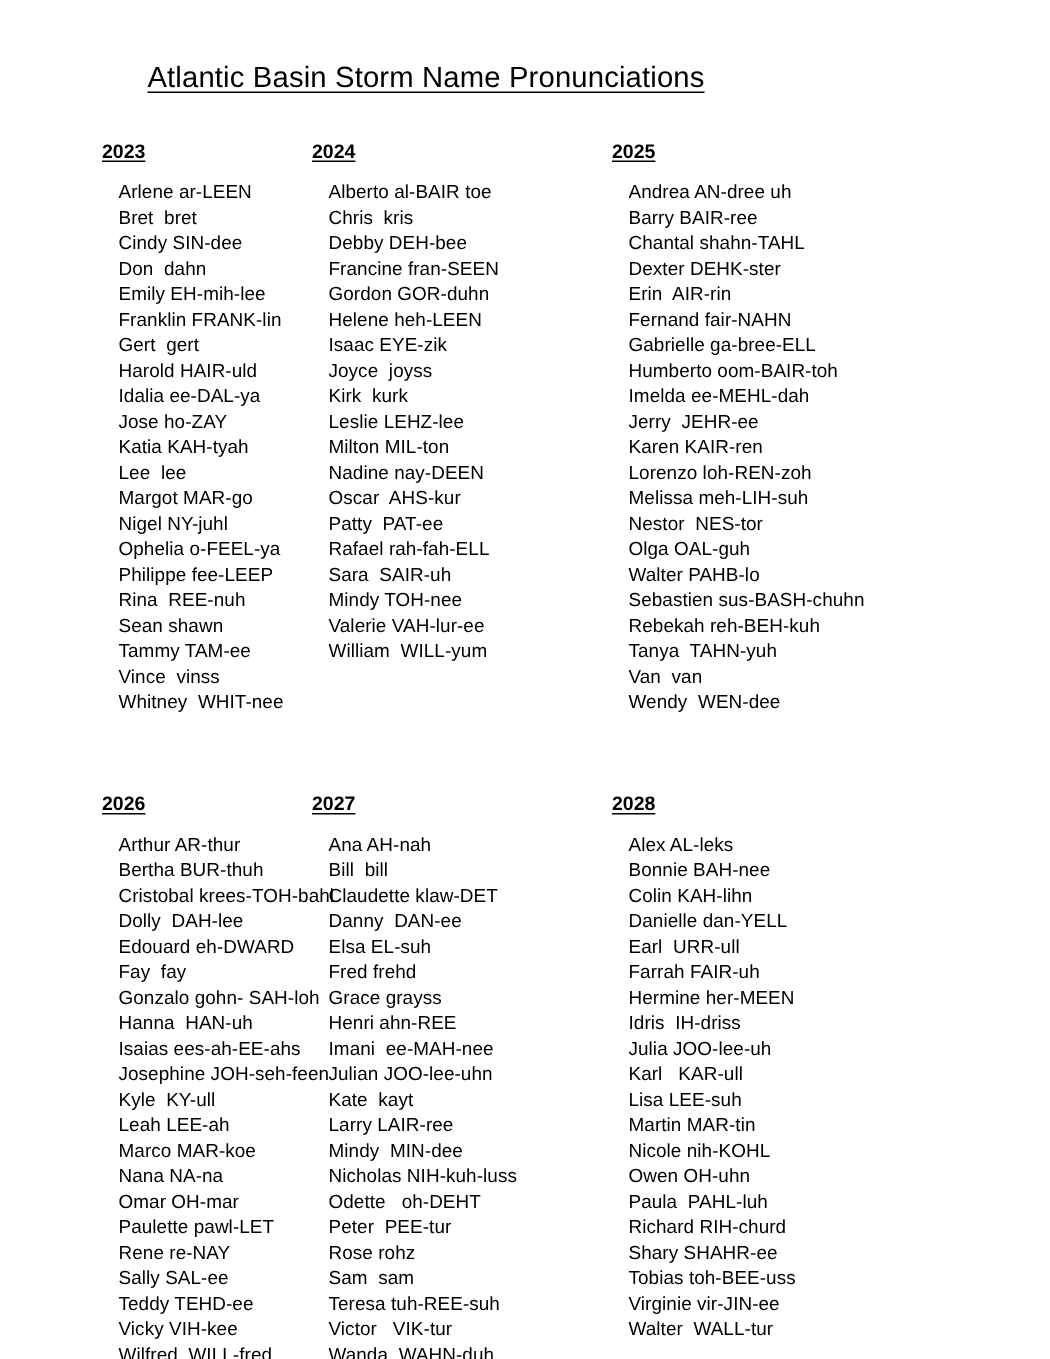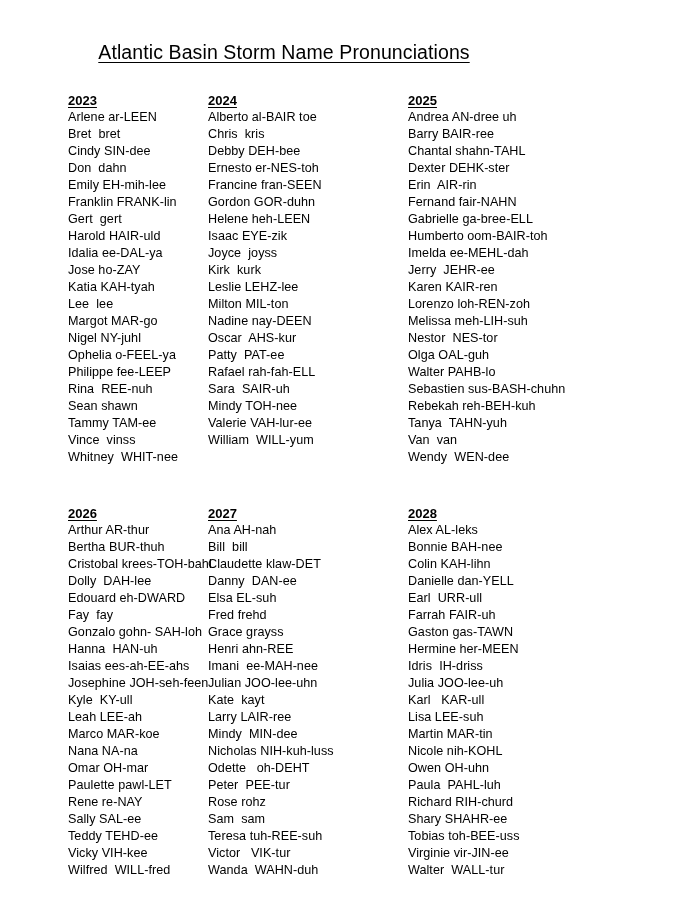--- a/index.html
+++ b/index.html
@@ -60,21 +60,21 @@
   .year-head {
     font-size: 13px;
     line-height: 17px;
     font-weight: bold;
     text-decoration: underline;
     text-underline-offset: 2px;
     white-space: nowrap;
   }
   .name-list {
     list-style: none;
-    margin: 0;
+    margin: 11px;
     padding: 0;
   }
   .name-list li {
     font-size: 12.6px;
     line-height: 17px;
     white-space: pre;
     letter-spacing: 0.05px;
   }
 </style>
 </head>
@@ -114,21 +114,20 @@
             <li>Vince  vinss</li>
             <li>Whitney  WHIT-nee</li>
           </ul>
       </div>
       <div class="col col-2">
         <div class="year-head">2024</div>
         <ul class="name-list">
             <li>Alberto al-BAIR toe</li>
             <li>Chris  kris</li>
             <li>Debby DEH-bee</li>
-            <li>Ernesto er-NES-toh</li>
             <li>Francine fran-SEEN</li>
             <li>Gordon GOR-duhn</li>
             <li>Helene heh-LEEN</li>
             <li>Isaac EYE-zik</li>
             <li>Joyce  joyss</li>
             <li>Kirk  kurk</li>
             <li>Leslie LEHZ-lee</li>
             <li>Milton MIL-ton</li>
             <li>Nadine nay-DEEN</li>
             <li>Oscar  AHS-kur</li>
@@ -223,21 +222,20 @@
       </div>
       <div class="col col-3">
         <div class="year-head">2028</div>
         <ul class="name-list">
             <li>Alex AL-leks</li>
             <li>Bonnie BAH-nee</li>
             <li>Colin KAH-lihn</li>
             <li>Danielle dan-YELL</li>
             <li>Earl  URR-ull</li>
             <li>Farrah FAIR-uh</li>
-            <li>Gaston gas-TAWN</li>
             <li>Hermine her-MEEN</li>
             <li>Idris  IH-driss</li>
             <li>Julia JOO-lee-uh</li>
             <li>Karl   KAR-ull</li>
             <li>Lisa LEE-suh</li>
             <li>Martin MAR-tin</li>
             <li>Nicole nih-KOHL</li>
             <li>Owen OH-uhn</li>
             <li>Paula  PAHL-luh</li>
             <li>Richard RIH-churd</li>

